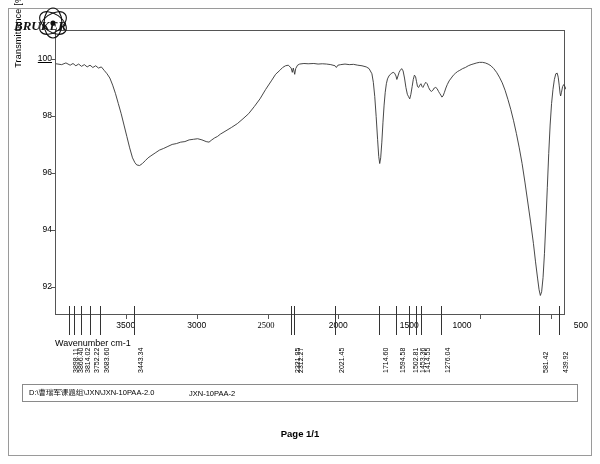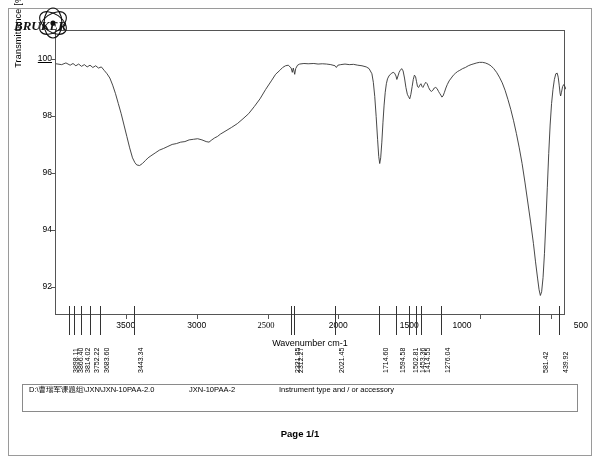--- a/index.html
+++ b/index.html
@@ -14,35 +14,35 @@
 
   
   #ylabel{position:absolute;left:-42px;top:70px;width:140px;transform:rotate(-90deg);transform-origin:left top;
           font-size:9px;color:#000;text-align:center;letter-spacing:.2px;}
   .ytick{position:absolute;right:513px;font-size:8.5px;color:#000;text-align:right;width:26px;white-space:nowrap;}
   .ytickmark{position:absolute;left:-4px;width:4px;height:1px;background:#555;}
 
   
   .xtick{position:absolute;top:290px;font-size:8.5px;color:#000;transform:translateX(-50%);white-space:nowrap;}
   .xtickmark{position:absolute;top:285px;width:1px;height:4px;background:#555;}
-  #xlabel{position:absolute;left:0;top:308px;width:510px;text-align:center;font-size:9px;color:#000;}
+  #xlabel{position:absolute;left:0;top:308px;width:510px;text-align:left;font-size:9px;color:#000;}
 
   
   #peaks{position:absolute;left:0;top:285px;width:510px;height:0;}
   .peakline{position:absolute;width:1px;background:#333;}
   .peaklab{position:absolute;font-size:7px;color:#000;white-space:nowrap;
            transform-origin:left top;transform:rotate(-90deg);letter-spacing:0px;}
 
   
   #logo{position:absolute;left:14px;top:6px;width:78px;height:34px;}
   #logotext{position:absolute;left:14px;top:18px;font-size:13px;font-weight:bold;font-style:italic;color:#111;
             letter-spacing:0px;font-family:"Liberation Serif",serif;}
 
   
-  #footer{position:absolute;left:22px;top:384px;width:556px;height:28px;border:1px solid #8a8a8a;box-sizing:border-box;display:flex;align-items:flex-start;}
+  #footer{position:absolute;left:22px;top:384px;width:556px;height:18px;border:1px solid #8a8a8a;box-sizing:border-box;display:flex;align-items:center;}
   #f1{flex:0 0 160px;display:flex;align-items:center;padding-left:6px;font-size:7.5px;color:#000;}
   #f2{flex:0 0 90px;display:flex;align-items:center;justify-content:flex-start;font-size:7.5px;color:#000;}
   #f3{flex:1 1 auto;display:flex;align-items:center;font-size:7.5px;color:#000;}
   #f4{flex:0 0 62px;border-left:1px solid #8a8a8a;display:flex;align-items:center;justify-content:center;font-size:7.5px;color:#000;}
   #pagelabel{position:absolute;left:0;top:428px;width:600px;text-align:center;font-size:9.5px;font-weight:bold;color:#000;}
 </style>
 </head>
 <body>
 
 <div id="page">
@@ -128,16 +128,15 @@
       <ellipse cx="39" cy="17" rx="15" ry="9" fill="none" stroke="#111" stroke-width="1.1" transform="rotate(35 39 17)"></ellipse>
       <ellipse cx="39" cy="17" rx="15" ry="9" fill="none" stroke="#111" stroke-width="1.1" transform="rotate(-35 39 17)"></ellipse>
       <circle cx="39" cy="17" r="2.6" fill="#111"></circle>
     </svg>
   </div>
   <div id="logotext">BRUKER</div>
 
   <div id="footer">
     <div id="f1">D:\曹瑞军课题组\JXN\JXN-10PAA-2.0</div>
     <div id="f2">JXN-10PAA-2</div>
-    <div id="f3">Instrument type and / or accessory</div>
   </div>
   <div id="pagelabel">Page 1/1</div>
 </div>
 
 </body></html>

